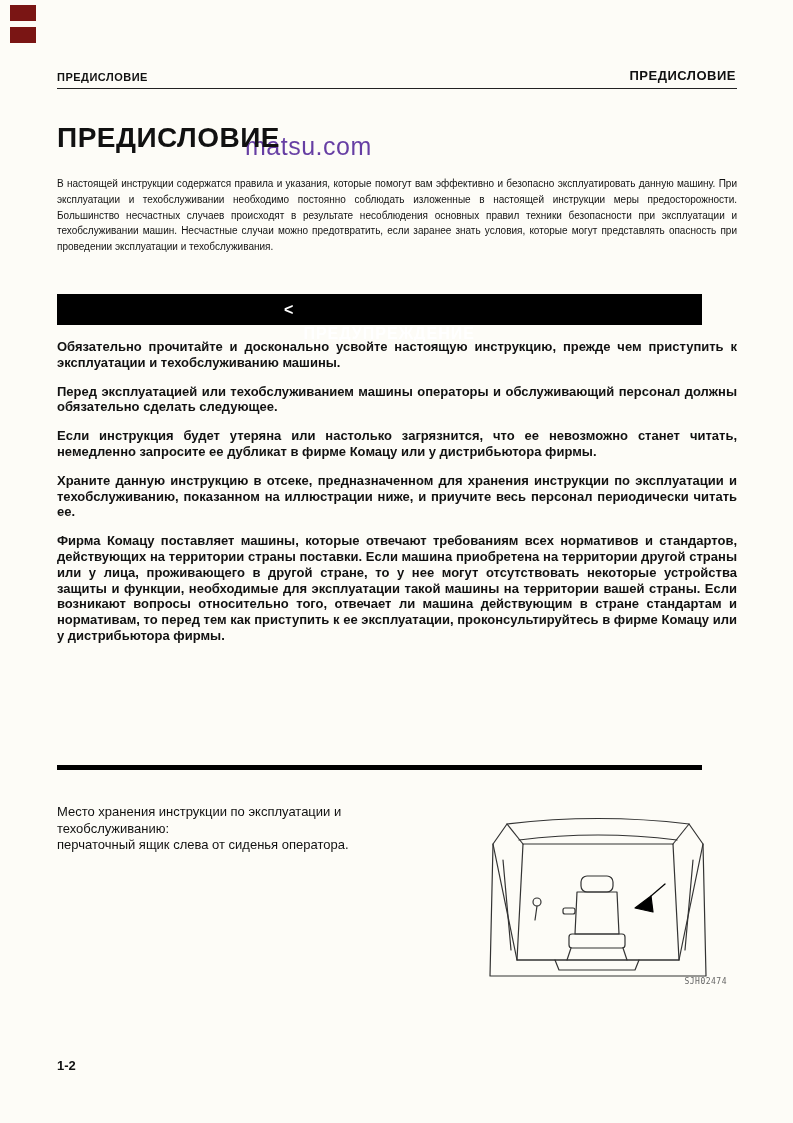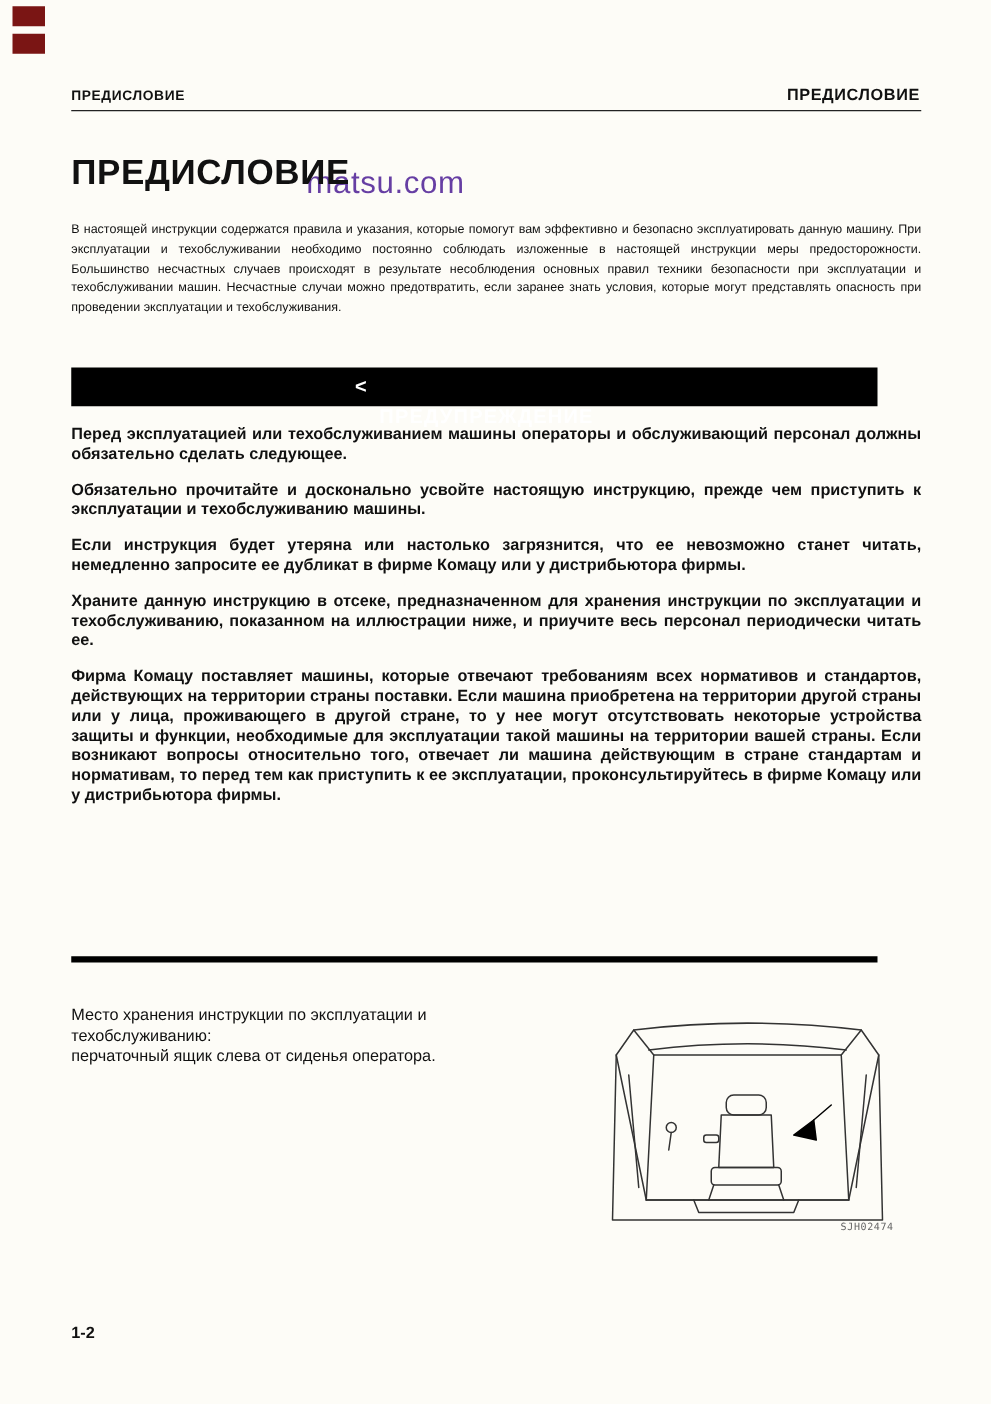--- a/index.html
+++ b/index.html
@@ -66,21 +66,21 @@
     flex:1;
     font-size:13px;line-height:16.5px;
     white-space:pre-line;
     padding-right:20px;
   }
   .figure-box{
     width:278px;height:180px;flex:0 0 auto;position:relative;margin-top:6px;
   }
   .figure-box svg{display:block;}
   .fig-code{
-    position:absolute;right:22px;bottom:4px;
+    position:absolute;right:10px;bottom:4px;
     font-size:8px;color:#666;letter-spacing:.5px;
     font-family:"DejaVu Sans Mono","Liberation Mono",monospace;
     margin-top:42px;
   }
 
   .page-number{
     position:absolute;left:57px;top:1058px;
     font-size:13px;font-weight:bold;
   }
 </style>
@@ -104,22 +104,22 @@
   </div>
 
   <div class="intro">В настоящей инструкции содержатся правила и указания, которые помогут вам эффективно и безопасно эксплуатировать данную машину. При эксплуатации и техобслуживании необходимо постоянно соблюдать изложенные в настоящей инструкции меры предосторожности.  Большинство несчастных случаев происходят в результате несоблюдения основных правил техники безопасности при эксплуатации и техобслуживании машин. Несчастные случаи можно предотвратить, если заранее знать условия, которые могут представлять опасность при проведении эксплуатации и техобслуживания.</div>
 
   <div class="warnbar">
     <span class="w-icon">&lt;</span>
     <span class="w-label">ПРЕДУПРЕЖДЕНИЕ</span>
   </div>
 
   <div class="warn-paras">
+    <p>Обязательно прочитайте и досконально усвойте настоящую инструкцию, прежде чем приступить к эксплуатации и техобслуживанию машины.</p>
     <p>Перед эксплуатацией или техобслуживанием машины операторы и обслуживающий персонал должны обязательно сделать следующее.</p>
-    <p>Обязательно прочитайте и досконально усвойте настоящую инструкцию, прежде чем приступить к эксплуатации и техобслуживанию машины.</p>
     <p>Если инструкция будет утеряна или настолько загрязнится, что ее невозможно станет читать, немедленно запросите ее дубликат в фирме Комацу или у дистрибьютора фирмы.</p>
     <p>Храните данную инструкцию в отсеке, предназначенном для хранения инструкции по эксплуатации и техобслуживанию, показанном на иллюстрации ниже, и приучите весь персонал периодически читать ее.</p>
     <p>Фирма Комацу поставляет машины, которые отвечают требованиям всех нормативов и стандартов, действующих на территории страны поставки. Если машина приобретена на территории другой страны или у лица, проживающего в другой стране, то у нее могут отсутствовать некоторые устройства защиты и функции, необходимые для эксплуатации такой машины на территории вашей страны. Если возникают вопросы относительно того, отвечает ли машина действующим в стране стандартам и нормативам, то перед тем как приступить к ее эксплуатации, проконсультируйтесь в фирме Комацу или у дистрибьютора фирмы.</p>
   </div>
 
   <div class="thick-rule"></div>
 
   <div class="bottom-zone">
     <div class="storage-note">Место хранения инструкции по эксплуатации и техобслуживанию:
 перчаточный ящик слева от сиденья оператора.</div>

